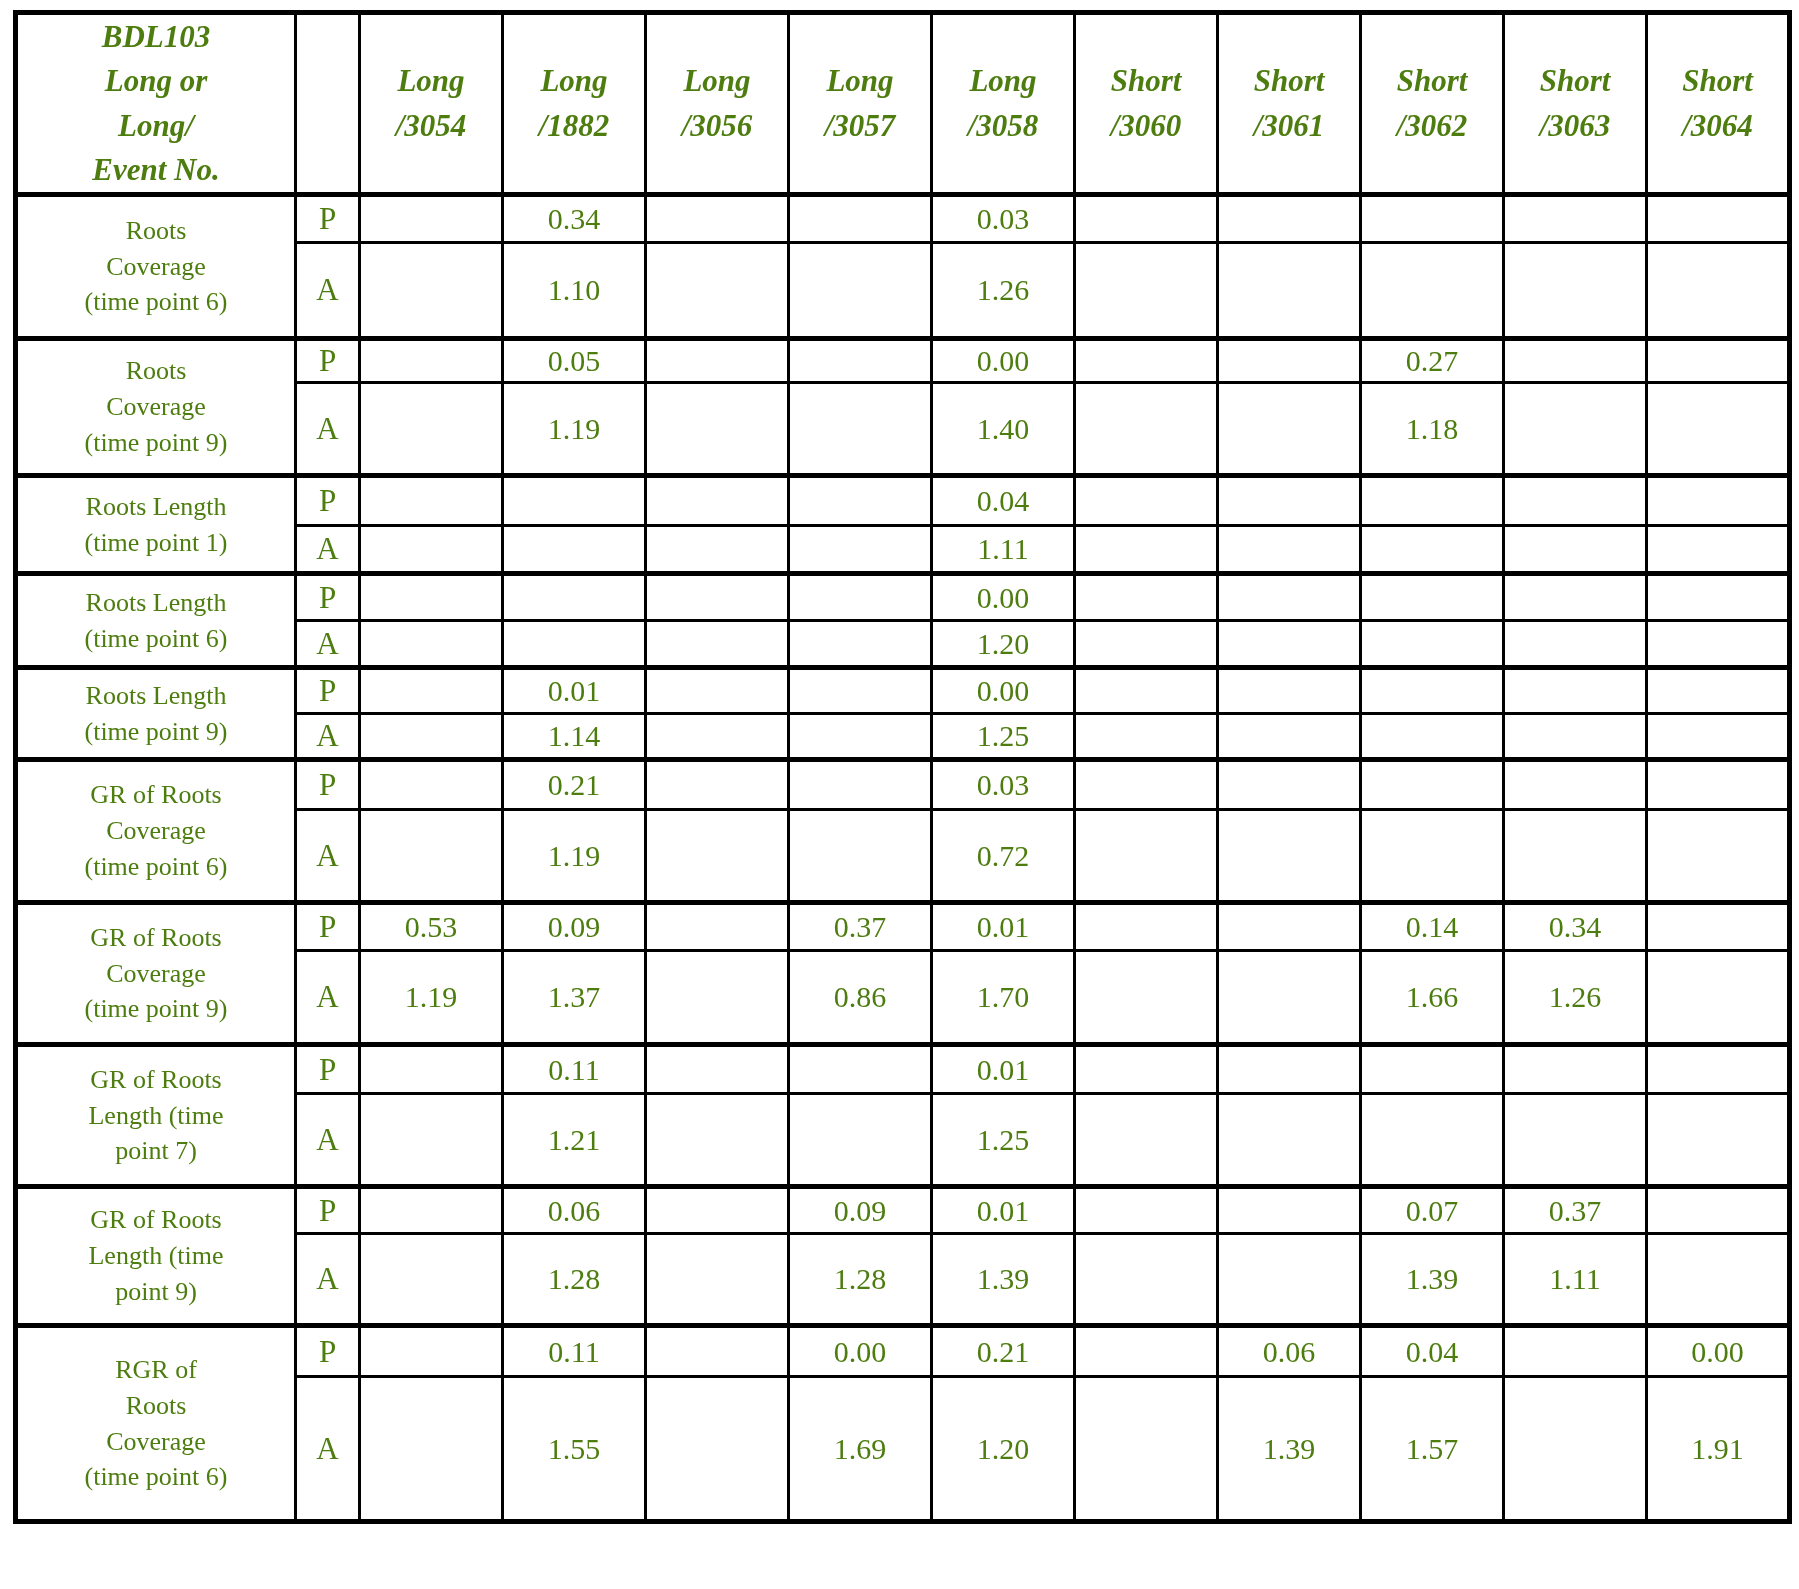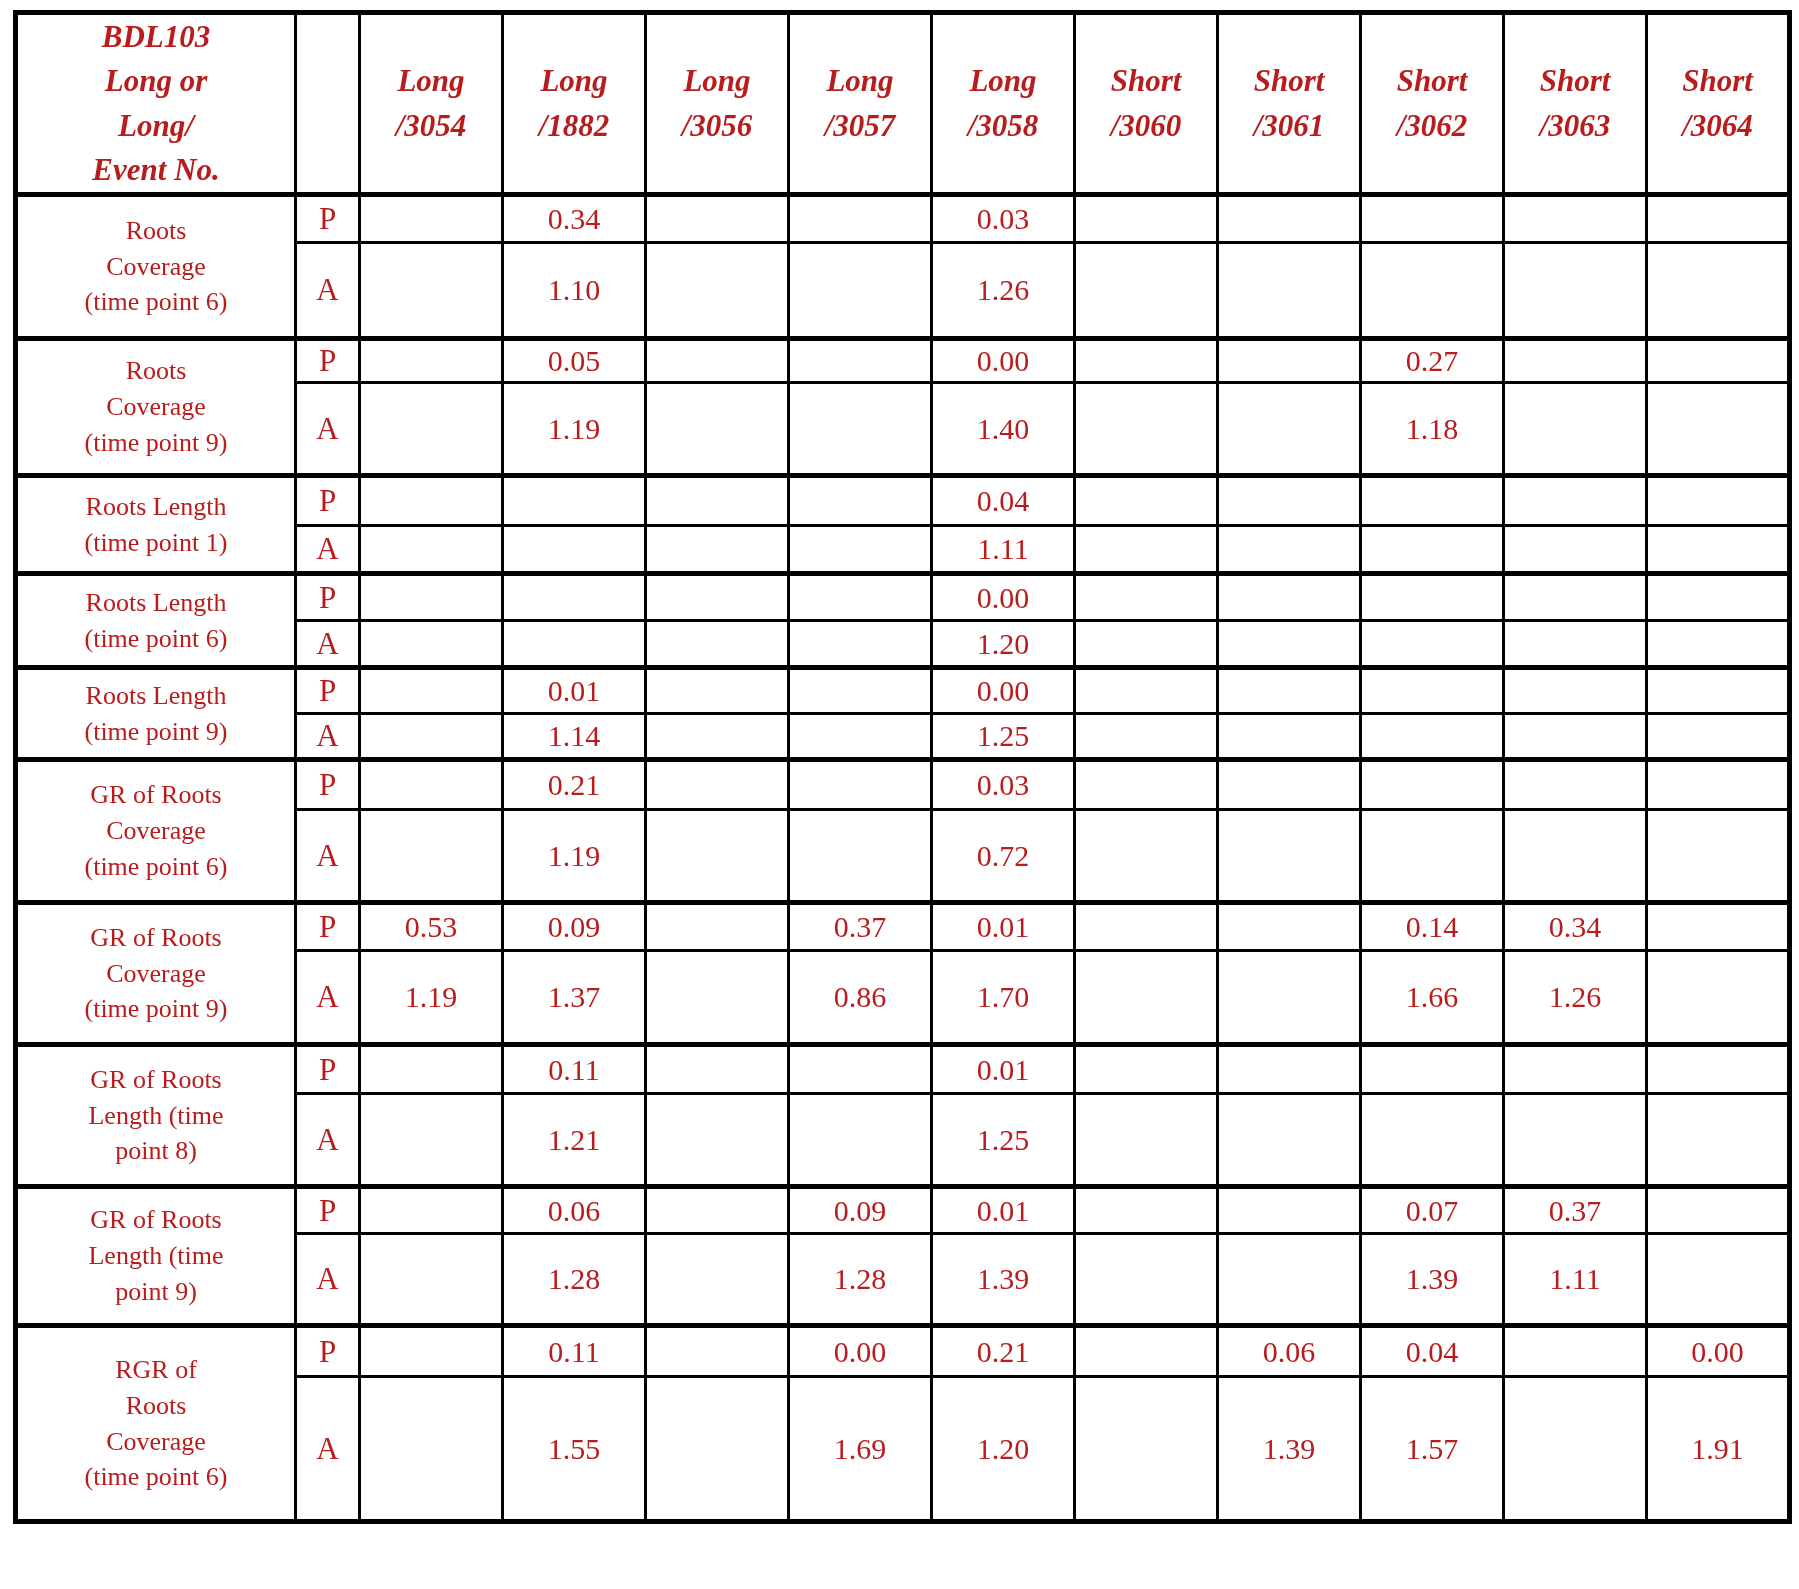--- a/index.html
+++ b/index.html
@@ -6,21 +6,21 @@
     margin: 0;
     padding: 0;
     background: #ffffff;
   }
   .page {
     width: 1799px;
     height: 1589px;
     box-sizing: border-box;
     padding: 10px 0 4px 13px;
     background: #ffffff;
-    color: #b91c1c;
+    color: #4d7c0f;
     font-family: "Liberation Serif", "DejaVu Serif", serif;
     overflow: hidden;
   }
   table.patent-table {
     border-collapse: collapse;
     table-layout: fixed;
     border: 5px solid #000;
   }
   table.patent-table td {
     border-left: 3px solid #000;
@@ -341,21 +341,21 @@
           <td class="value-cell"></td>
           <td class="value-cell"></td>
           <td class="value-cell">1.66</td>
           <td class="value-cell">1.26</td>
           <td class="value-cell"></td>
         </tr>
         <tr class="p-row group-start" style="height: 49px;">
           <td class="row-label-cell" rowspan="2">
             <div>GR of Roots</div>
             <div>Length (time</div>
-            <div>point 8)</div>
+            <div>point 7)</div>
           </td>
           <td class="pa-cell">P</td>
           <td class="value-cell"></td>
           <td class="value-cell">0.11</td>
           <td class="value-cell"></td>
           <td class="value-cell"></td>
           <td class="value-cell">0.01</td>
           <td class="value-cell"></td>
           <td class="value-cell"></td>
           <td class="value-cell"></td>

